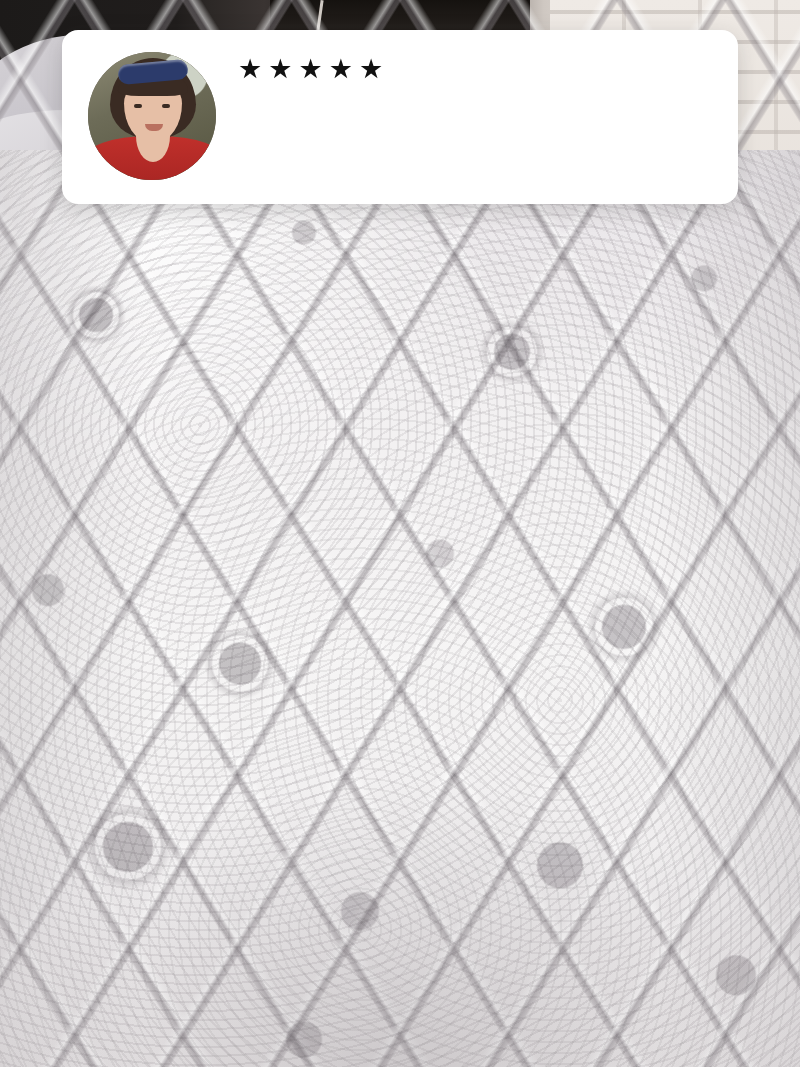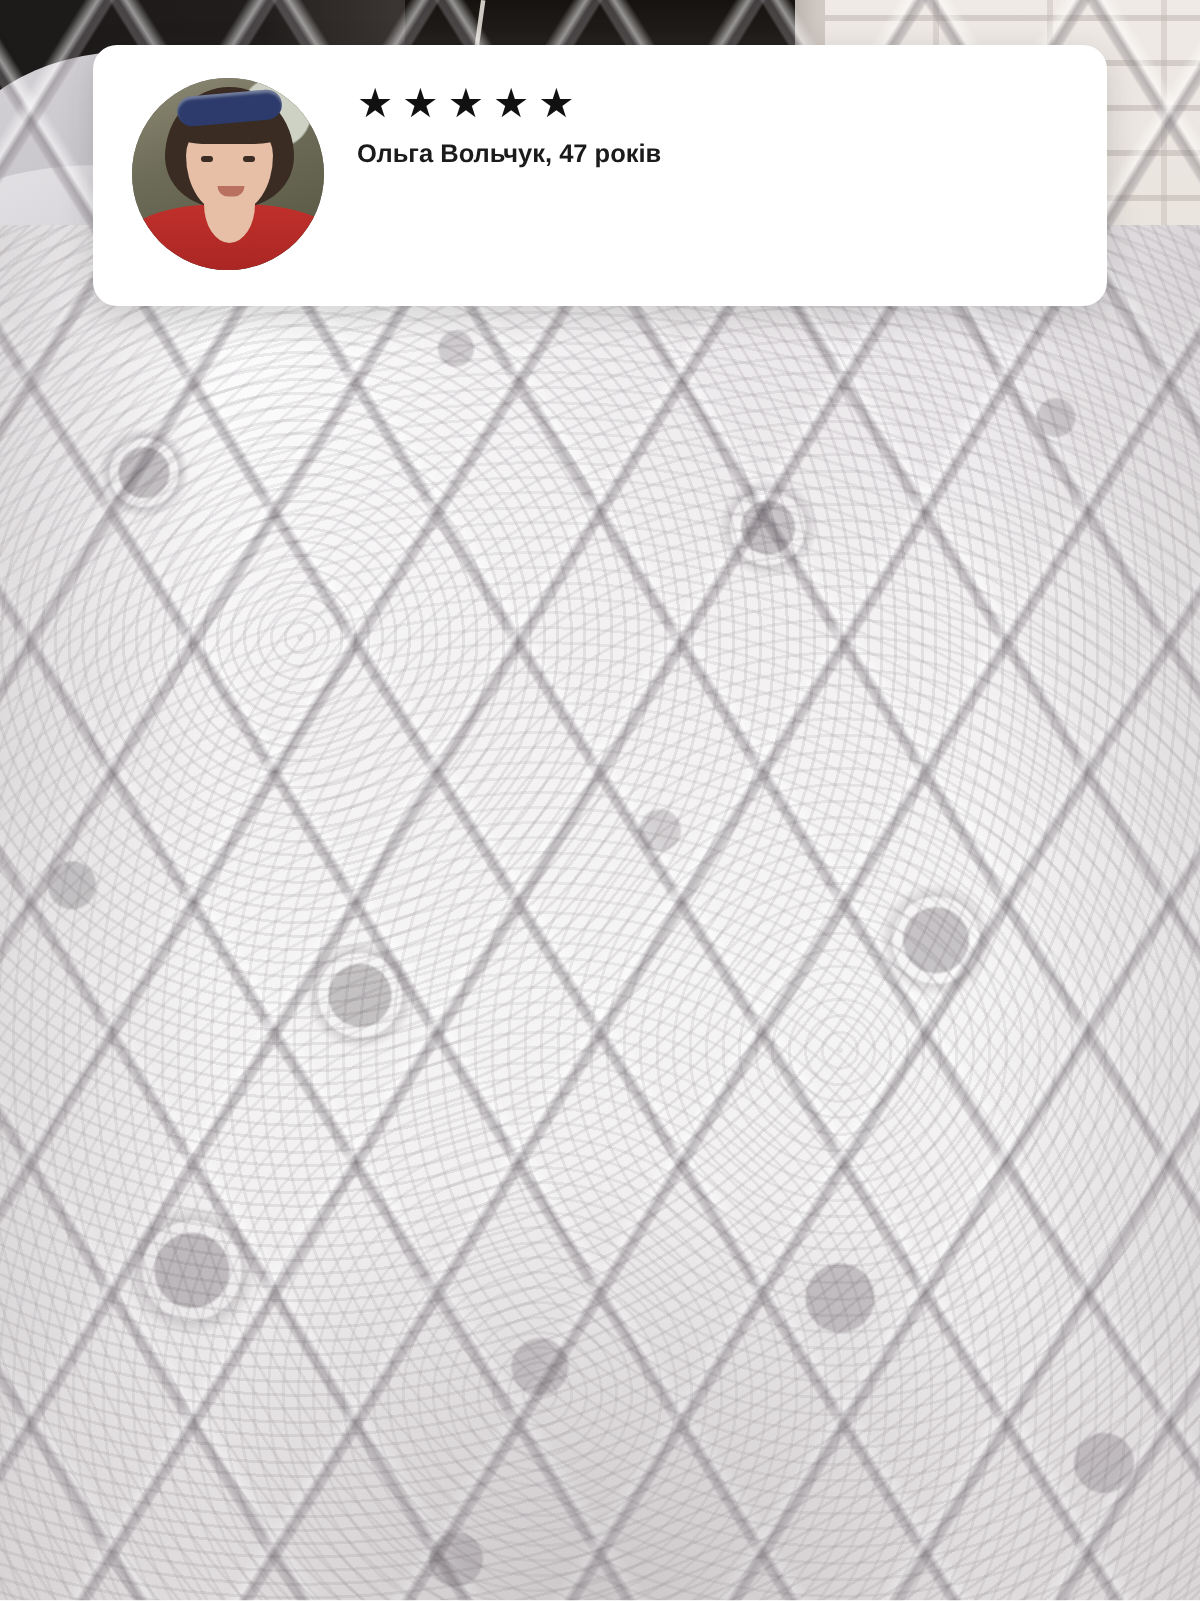--- a/index.html
+++ b/index.html
@@ -330,19 +330,18 @@
 
     <div class="review-body">
       <div class="stars">
         <span class="star">★</span>
         <span class="star">★</span>
         <span class="star">★</span>
         <span class="star">★</span>
         <span class="star">★</span>
       </div>
 
-      <div class="reviewer-name">Ольга Вольчук, 47 років</div>
 
     </div>
 
   </div>
 
 </div>
 
 </body></html>

